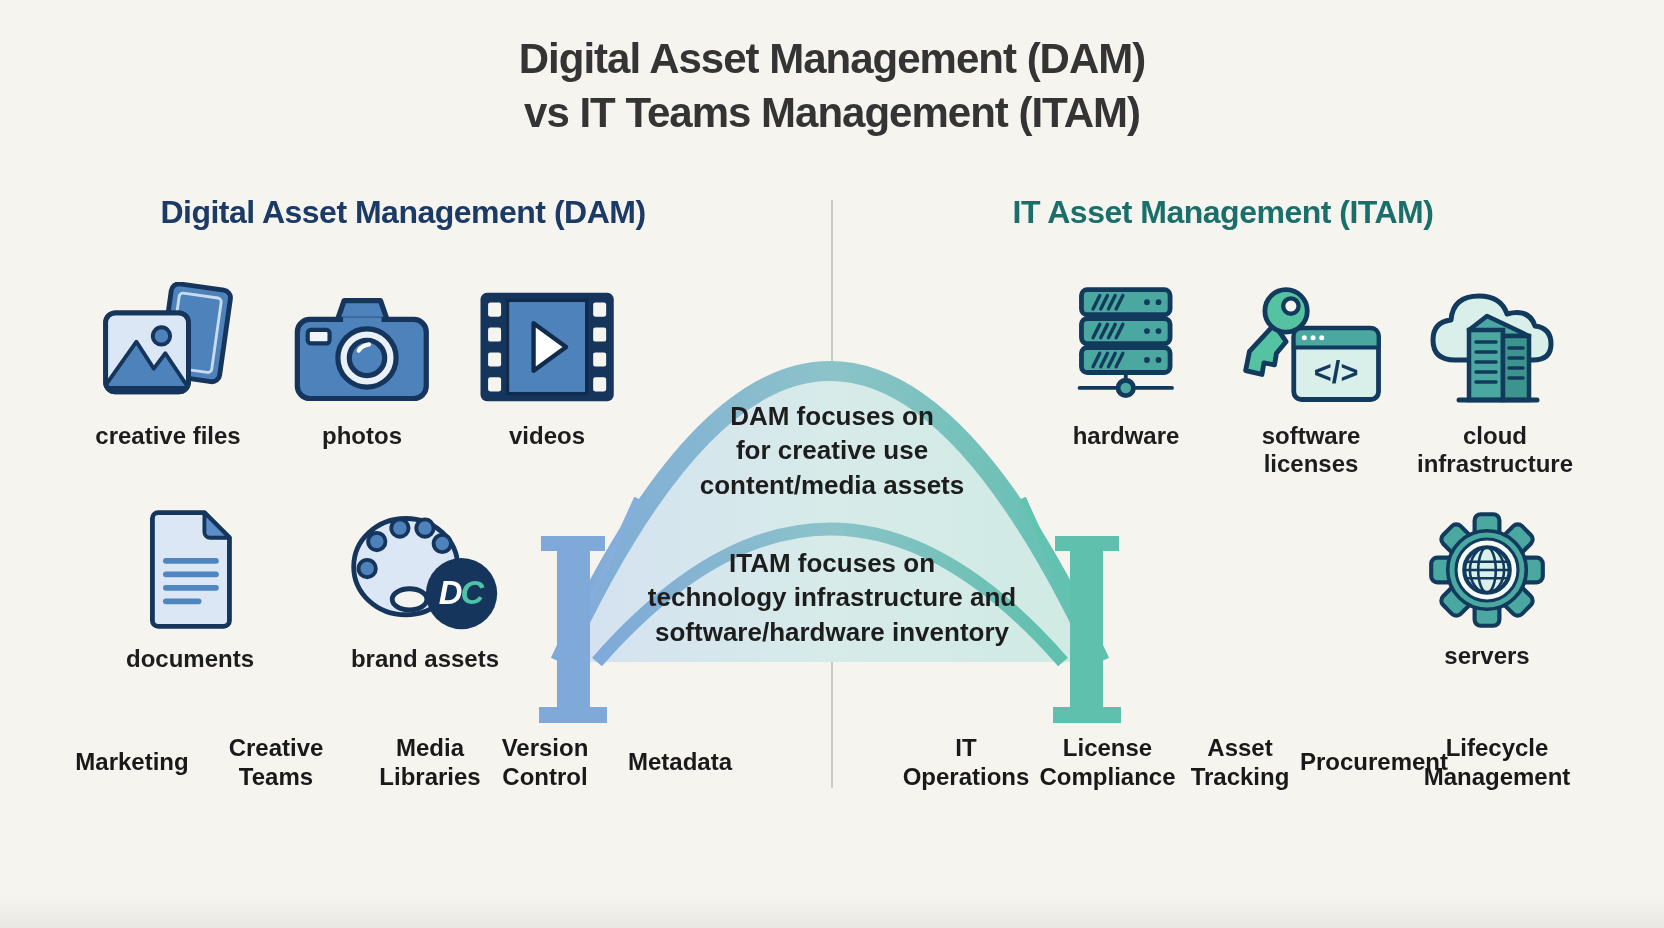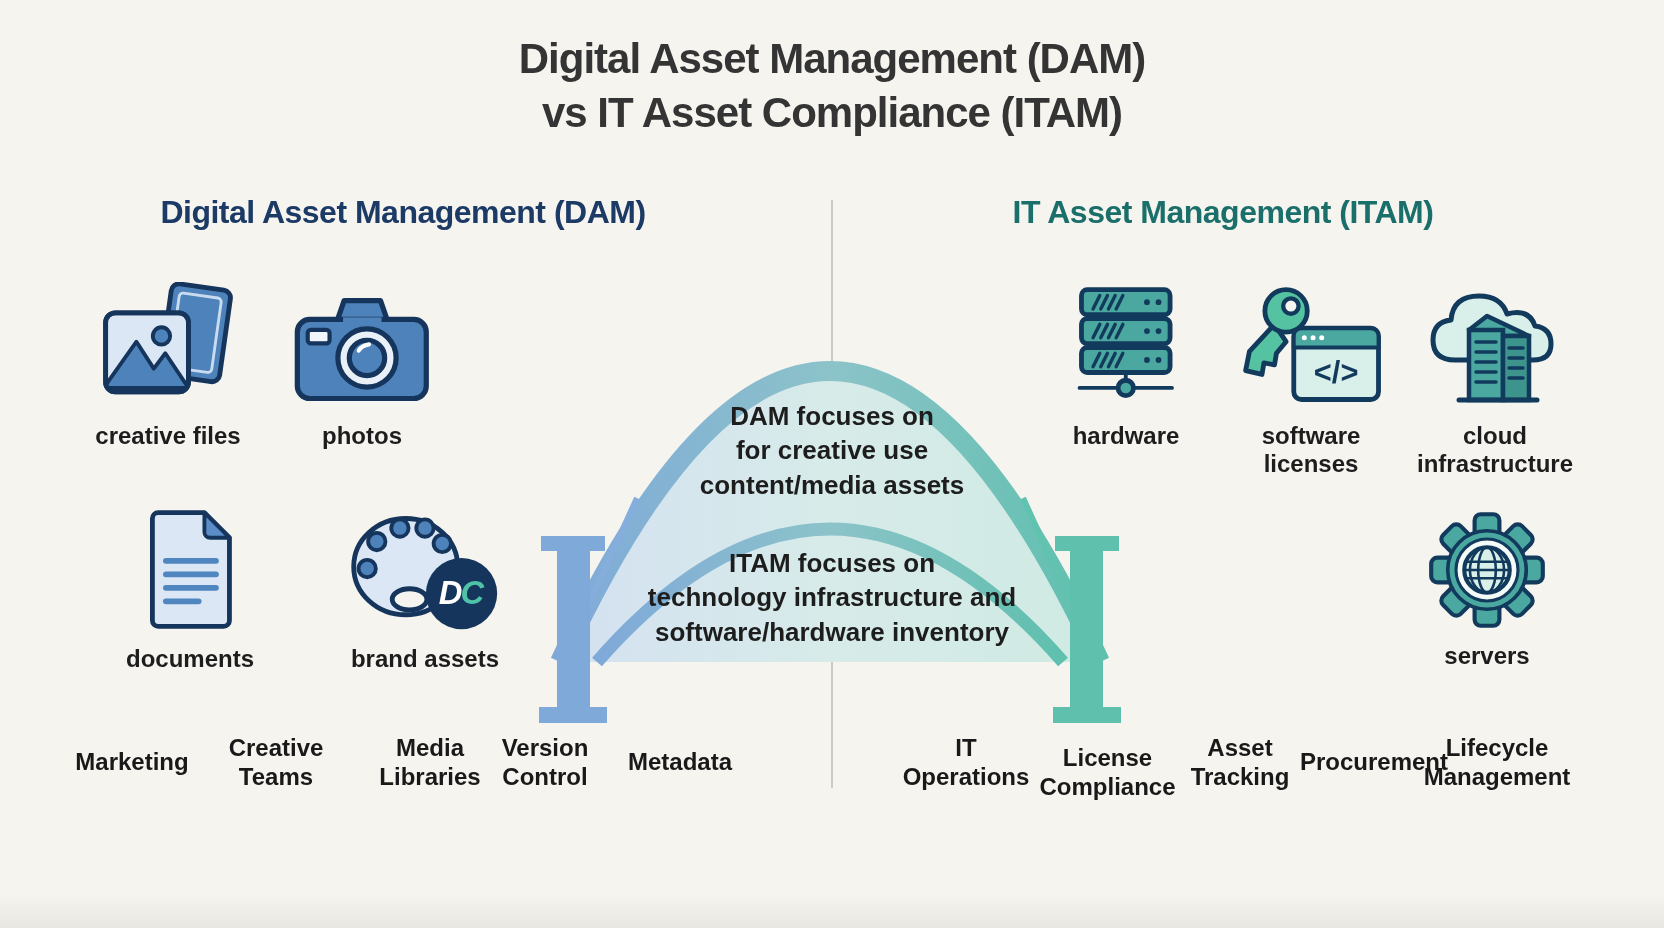--- a/index.html
+++ b/index.html
@@ -36,21 +36,21 @@
   .dam-bridge-text{left:632px;top:399px;width:400px;}
   .itam-bridge-text{left:612px;top:546px;width:440px;}
 </style>
 </head>
 <body>
 
 <div class="page">
 
   <div class="title">
     <div>Digital Asset Management (DAM)</div>
-    <div>vs IT Asset Compliance (ITAM)</div>
+    <div>vs IT Teams Management (ITAM)</div>
   </div>
 
   <div class="section-header dam-header">Digital Asset Management (DAM)</div>
   <div class="section-header itam-header">IT Asset Management (ITAM)</div>
 
   <div class="divider"></div>
 
   <div class="cell" style="left:68px;top:282px;">
     <svg viewBox="0 0 150 135">
       <defs>
@@ -78,20 +78,38 @@
       <rect x="8" y="36" width="124" height="76" rx="12" fill="#4d82ba" stroke="#16355c" stroke-width="5"></rect>
       <rect x="52" y="34" width="37" height="8" fill="#4d82ba"></rect>
       <rect x="18" y="46" width="21" height="13" rx="3" fill="#f2f6fb" stroke="#16355c" stroke-width="4"></rect>
       <circle cx="75" cy="73" r="28" fill="#e9f0f8" stroke="#16355c" stroke-width="5"></circle>
       <circle cx="75" cy="73" r="17" fill="#4d82ba" stroke="#16355c" stroke-width="5"></circle>
       <path d="M67 66 q3-5 10-6" stroke="#ffffff" stroke-width="4" fill="none" stroke-linecap="round"></path>
     </svg>
     <div class="icon-label">photos</div>
   </div>
 
+  <div class="cell" style="left:447px;top:282px;">
+    <svg viewBox="0 0 135 120">
+      <rect x="6" y="10" width="123" height="100" rx="6" fill="#16355c"></rect>
+      <g fill="#f6f4ef">
+        <rect x="13" y="19" width="12" height="13" rx="2"></rect>
+          <rect x="13" y="42" width="12" height="13" rx="2"></rect>
+        <rect x="13" y="65" width="12" height="13" rx="2"></rect>
+          <rect x="13" y="88" width="12" height="13" rx="2"></rect>
+        <rect x="110" y="19" width="12" height="13" rx="2"></rect>
+          <rect x="110" y="42" width="12" height="13" rx="2"></rect>
+        <rect x="110" y="65" width="12" height="13" rx="2"></rect>
+          <rect x="110" y="88" width="12" height="13" rx="2"></rect>
+      </g>
+      <rect x="31" y="17" width="73" height="86" fill="#4d82ba" stroke="#0f2b4e" stroke-width="3"></rect>
+      <path d="M55 38 L85 60 L55 82 Z" fill="#ffffff" stroke="#0f2b4e" stroke-width="4" stroke-linejoin="round"></path>
+    </svg>
+    <div class="icon-label">videos</div>
+  </div>
 
   <div class="cell" style="left:90px;top:505px;">
     <svg viewBox="0 0 110 135">
       <path d="M16 14 a6 6 0 0 1 6-6 H70 L96 34 V120 a6 6 0 0 1 -6 6 H22 a6 6 0 0 1 -6-6 Z" fill="#dbe7f4" stroke="#16355c" stroke-width="5" stroke-linejoin="round"></path>
       <path d="M70 8 V28 a6 6 0 0 0 6 6 H96 Z" fill="#5b8ec6" stroke="#16355c" stroke-width="4" stroke-linejoin="round"></path>
       <g stroke="#4f86c0" stroke-width="6" stroke-linecap="round">
         <path d="M30 58 H82"></path>
           <path d="M30 72 H82"></path>
           <path d="M30 86 H82"></path>
           <path d="M30 100 H64"></path>
@@ -259,19 +277,19 @@
     <div>software/hardware inventory</div>
   </div>
 
   <div class="keyword" style="left:67px;width:130px;">Marketing</div>
   <div class="keyword" style="left:221px;width:110px;">Creative Teams</div>
   <div class="keyword" style="left:355px;width:110px;margin-left:20px;">Media Libraries</div>
   <div class="keyword" style="left:490px;width:110px;">Version Control</div>
   <div class="keyword" style="left:615px;width:130px;">Metadata</div>
 
   <div class="keyword" style="left:906px;width:120px;">IT Operations</div>
-  <div class="keyword" style="left:1040px;width:135px;margin-top:10px;">License Compliance</div>
+  <div class="keyword" style="left:1040px;width:135px;">License Compliance</div>
   <div class="keyword" style="left:1185px;width:110px;">Asset Tracking</div>
   <div class="keyword" style="left:1289px;width:170px;">Procurement</div>
   <div class="keyword" style="left:1427px;width:140px;">Lifecycle Management</div>
 
   <div class="bottom-shade"></div>
 </div>
 
 </body></html>

